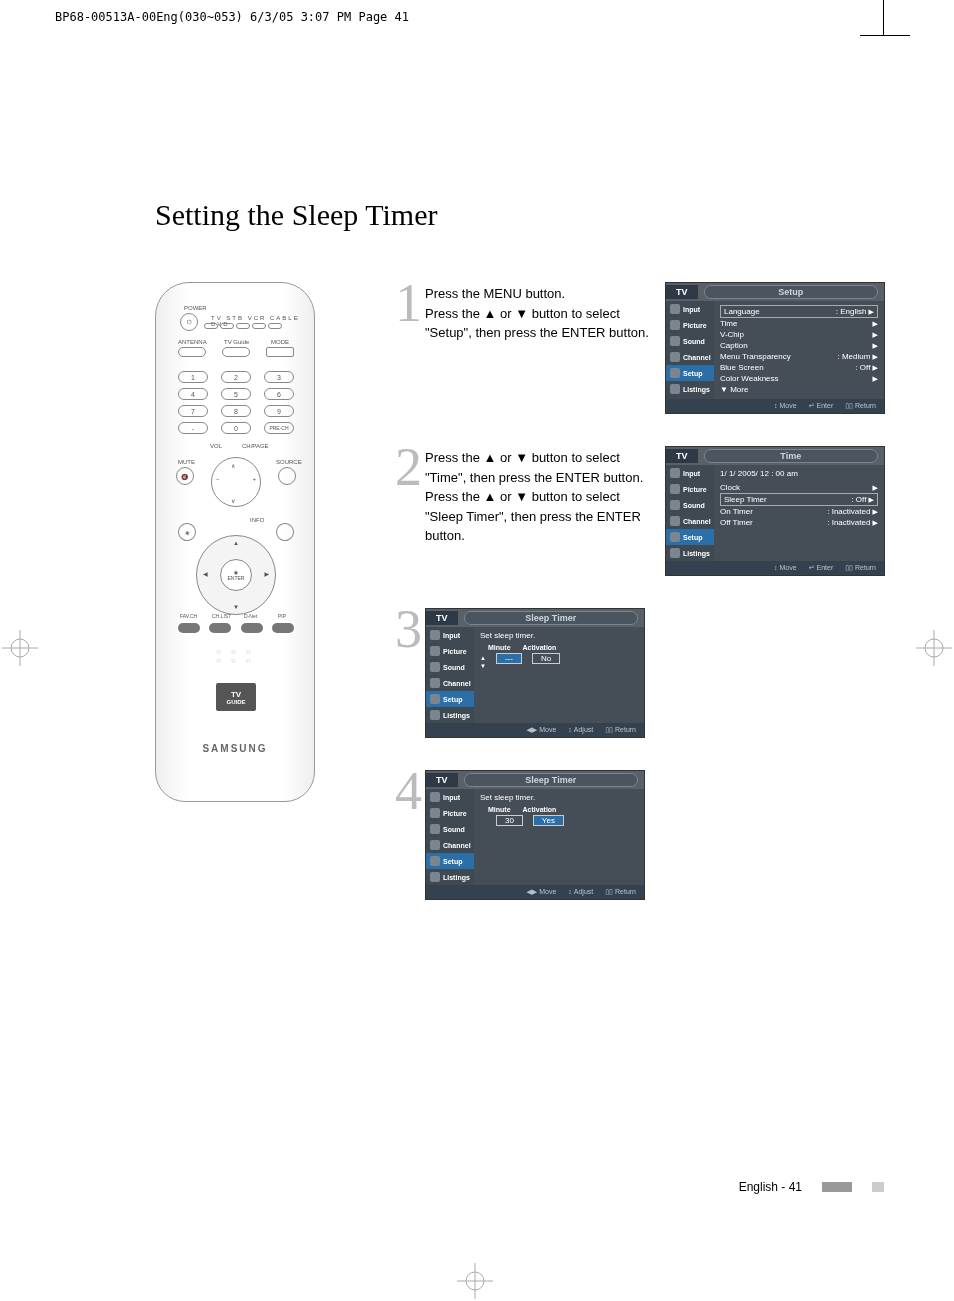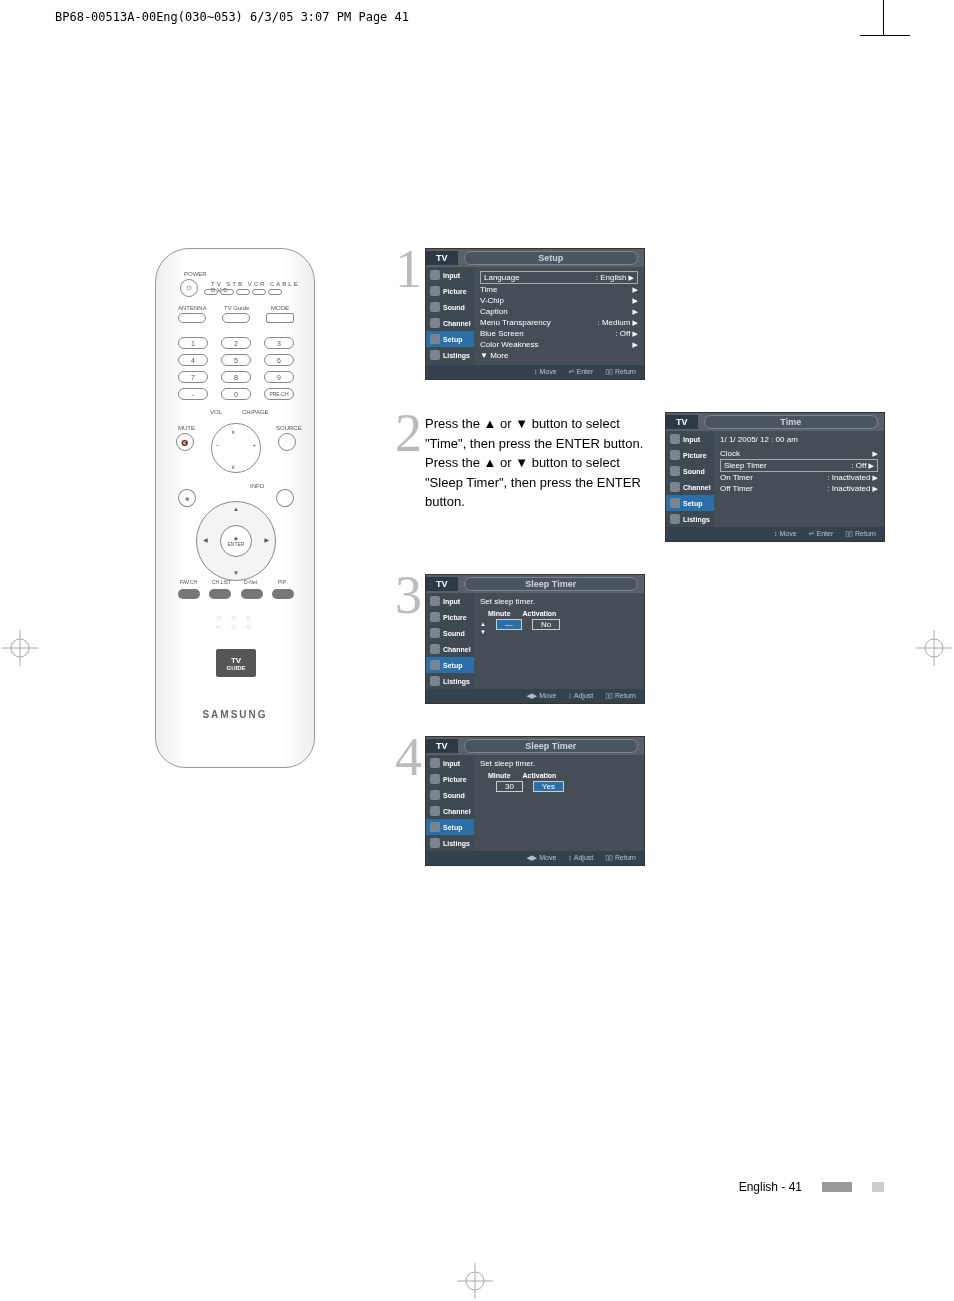--- a/index.html
+++ b/index.html
@@ -81,20 +81,21 @@
     <line class="reg" x1="2" y1="20" x2="38" y2="20"></line>
     <line class="reg" x1="20" y1="2" x2="20" y2="38"></line>
   </svg>
 <svg class="reg-bottom">
     <circle class="reg" cx="20" cy="20" r="9"></circle>
     <line class="reg" x1="2" y1="20" x2="38" y2="20"></line>
     <line class="reg" x1="20" y1="2" x2="20" y2="38"></line>
   </svg>
 
 <div class="page">
+  <div class="title">Setting the Sleep Timer</div>
 
   <div class="content">
     <div class="remote-col">
       <div class="remote">
         <div class="pwr-lbl">POWER</div>
         <div class="pwr-btn">⏻</div>
         <div class="src-lbls">TV  STB  VCR  CABLE  DVD</div>
         <div class="src-row">
             <span></span>
             <span></span>
@@ -172,20 +173,21 @@
             <span>TV</span>
             <span style="font-size:6px">GUIDE</span>
           </div>
         <div class="brand">SAMSUNG</div>
       </div>
     </div>
 
     <div class="steps-col" id="steps">
         <div class="step">
           <div class="step-num">1</div>
+    <div class="step-text">Press the MENU button.<br>Press the ▲ or ▼ button to select "Setup", then press the ENTER button.</div>
     <div class="osd">
     <div class="osd-head">
               <div class="osd-tv">TV</div>
               <div class="osd-title-wrap">
                 <div class="osd-title">Setup</div>
               </div>
             </div>
     <div class="osd-body">
               <div class="osd-side">
                 <div class="osd-side-item ">

